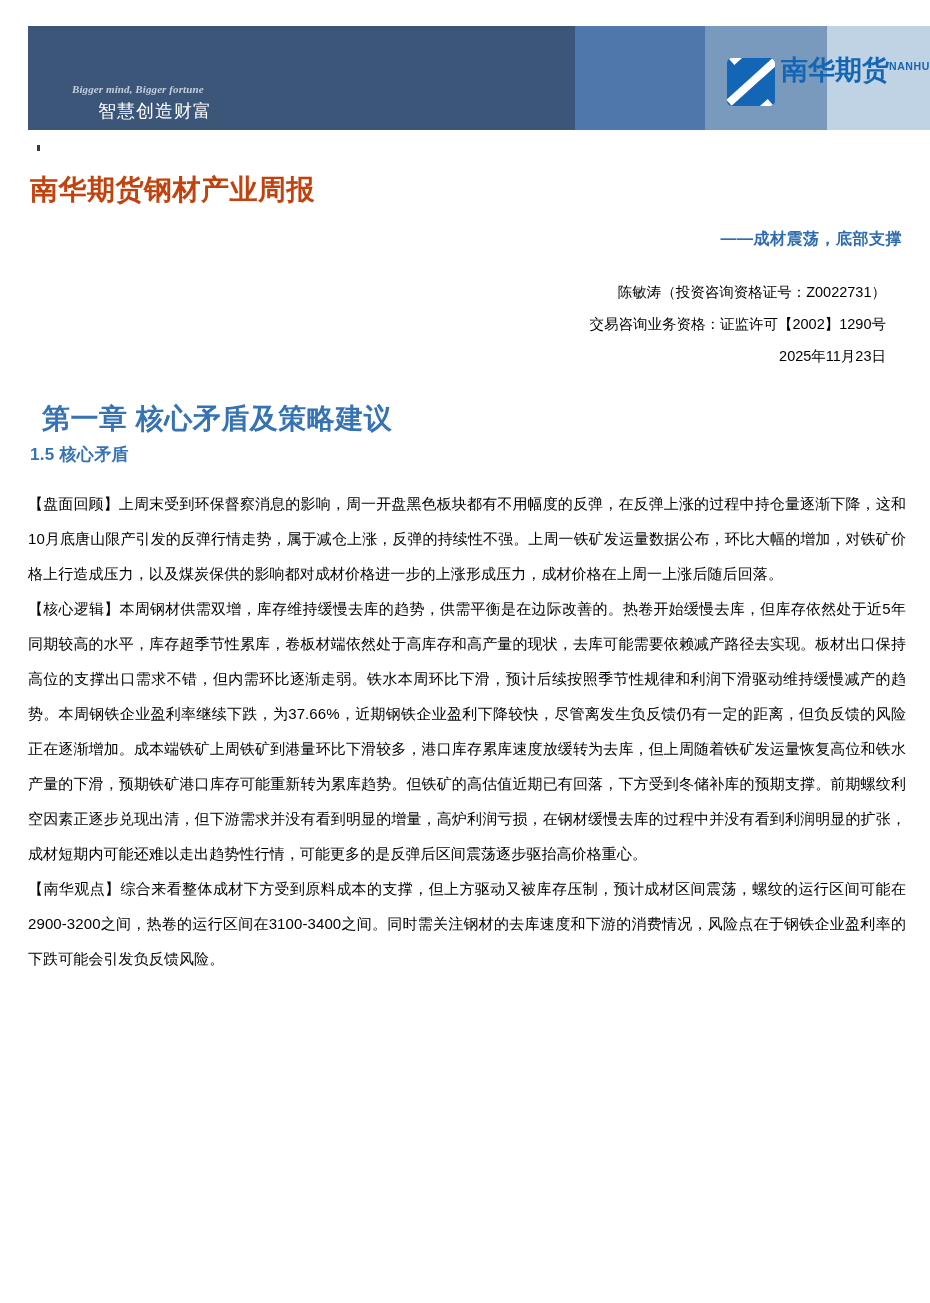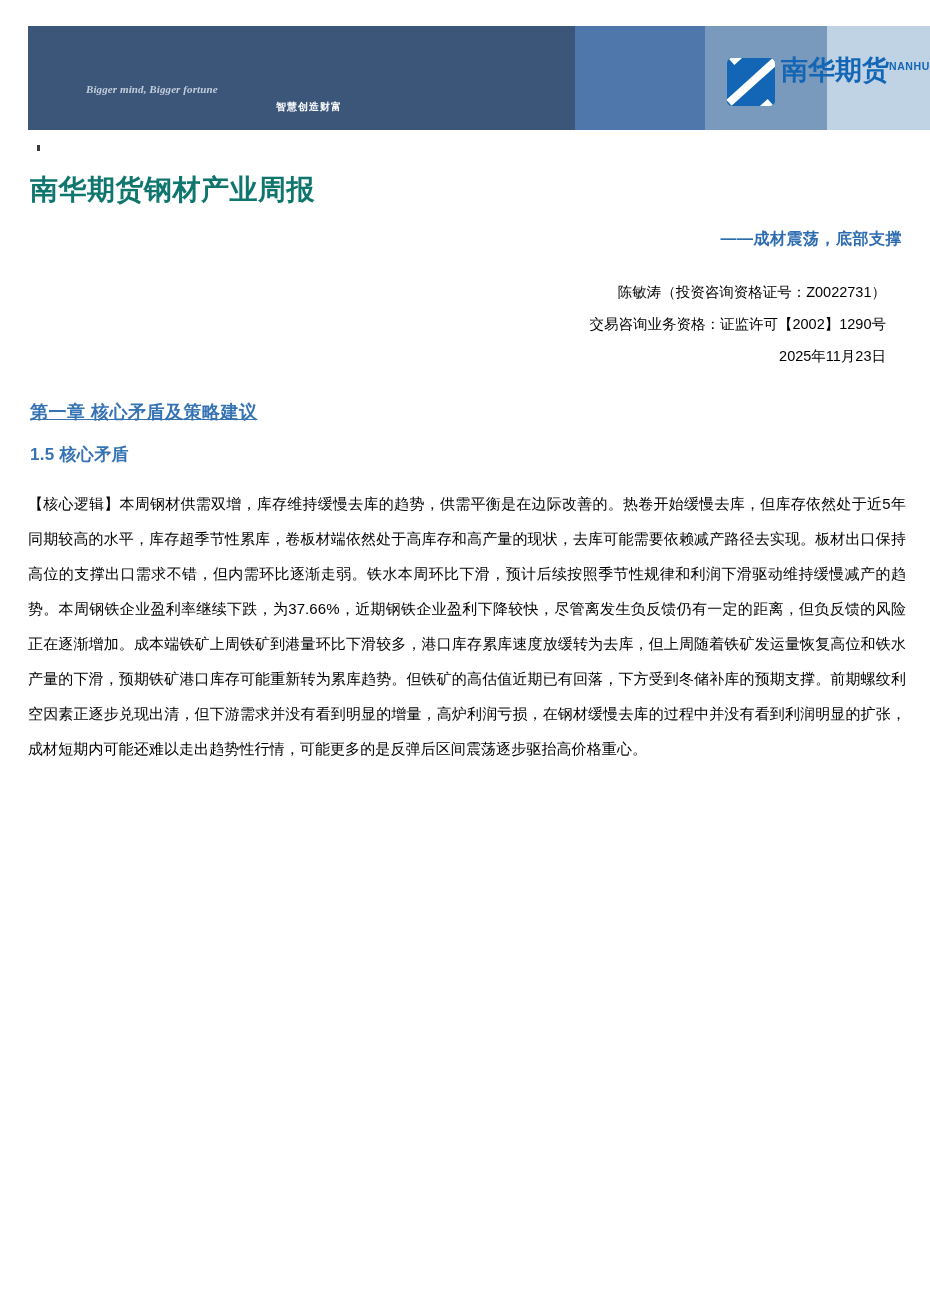--- a/index.html
+++ b/index.html
@@ -25,43 +25,42 @@
     height: 104px;
     display: flex;
   }
   .band-dark   { width: 547px; background: #3c567a; }
   .band-mid    { width: 130px; background: #4f77ab; }
   .band-slate  { width: 122px; background: #7a9abd; }
   .band-light  { width: 103px; background: #c0d3e4; }
 
   .tagline-wrap {
     position: absolute;
-    left: 86px;
+    left: 72px;
     top: 84px;
     width: 420px;
     line-height: 1.0;
   }
   .tagline-en {
     font-family: "Liberation Serif", "DejaVu Serif", serif;
     font-size: 11px;
     font-style: italic;
     font-weight: bold;
     color: #c3cedd;
     letter-spacing: 0.1px;
     white-space: nowrap;
   }
   .tagline-cn {
     margin-top: 7px;
     margin-left: 26px;
-    font-size: 10px;
-    font-weight: bold;
+    font-size: 18px;
+    font-weight: normal;
     color: #ffffff;
     letter-spacing: 1px;
     white-space: nowrap;
-    text-align: center;
   }
 
   
   .logo {
     position: absolute;
     left: 727px;
     top: 58px;
     display: flex;
     align-items: flex-start;
   }
@@ -136,21 +135,21 @@
     background: #3a3a3a;
   }
 
   
   .doc-title {
     position: absolute;
     left: 30px;
     top: 171px;
     font-size: 28px;
     font-weight: bold;
-    color: #0f766e;
+    color: #c2410c;
     letter-spacing: 0.5px;
     white-space: nowrap;
   }
   .doc-subtitle {
     position: absolute;
     right: 28px;
     top: 229px;
     font-size: 16px;
     font-weight: bold;
     color: #2e6cb0;
@@ -164,28 +163,27 @@
     color: #000000;
     white-space: nowrap;
   }
   .meta-1 { top: 283px; }
   .meta-2 { top: 315px; }
   .meta-3 { top: 347px; }
 
   
   .h-chapter {
     position: absolute;
-    left: 30px;
+    left: 42px;
     top: 400px;
-    font-size: 18px;
+    font-size: 28px;
     font-weight: bold;
     color: #3673b4;
     letter-spacing: 0.5px;
     white-space: nowrap;
-    text-decoration: underline;
   }
   .h-sub {
     position: absolute;
     left: 30px;
     top: 443px;
     font-size: 17px;
     font-weight: bold;
     color: #3673b4;
     letter-spacing: 0.3px;
     white-space: nowrap;
@@ -241,14 +239,16 @@
 <div class="doc-title">南华期货钢材产业周报</div>
 <div class="doc-subtitle">——成材震荡，底部支撑</div>
 <div class="meta-line meta-1">陈敏涛（投资咨询资格证号：Z0022731）</div>
 <div class="meta-line meta-2">交易咨询业务资格：证监许可【2002】1290号</div>
 <div class="meta-line meta-3">2025年11月23日</div>
 
 <div class="h-chapter">第一章  核心矛盾及策略建议</div>
 <div class="h-sub">1.5 核心矛盾</div>
 
 <div class="body-wrap">
+  <p class="para">【盘面回顾】上周末受到环保督察消息的影响，周一开盘黑色板块都有不用幅度的反弹，在反弹上涨的过程中持仓量逐渐下降，这和10月底唐山限产引发的反弹行情走势，属于减仓上涨，反弹的持续性不强。上周一铁矿发运量数据公布，环比大幅的增加，对铁矿价格上行造成压力，以及煤炭保供的影响都对成材价格进一步的上涨形成压力，成材价格在上周一上涨后随后回落。</p>
   <p class="para">【核心逻辑】本周钢材供需双增，库存维持缓慢去库的趋势，供需平衡是在边际改善的。热卷开始缓慢去库，但库存依然处于近5年同期较高的水平，库存超季节性累库，卷板材端依然处于高库存和高产量的现状，去库可能需要依赖减产路径去实现。板材出口保持高位的支撑出口需求不错，但内需环比逐渐走弱。铁水本周环比下滑，预计后续按照季节性规律和利润下滑驱动维持缓慢减产的趋势。本周钢铁企业盈利率继续下跌，为37.66%，近期钢铁企业盈利下降较快，尽管离发生负反馈仍有一定的距离，但负反馈的风险正在逐渐增加。成本端铁矿上周铁矿到港量环比下滑较多，港口库存累库速度放缓转为去库，但上周随着铁矿发运量恢复高位和铁水产量的下滑，预期铁矿港口库存可能重新转为累库趋势。但铁矿的高估值近期已有回落，下方受到冬储补库的预期支撑。前期螺纹利空因素正逐步兑现出清，但下游需求并没有看到明显的增量，高炉利润亏损，在钢材缓慢去库的过程中并没有看到利润明显的扩张，成材短期内可能还难以走出趋势性行情，可能更多的是反弹后区间震荡逐步驱抬高价格重心。</p>
+  <p class="para">【南华观点】综合来看整体成材下方受到原料成本的支撑，但上方驱动又被库存压制，预计成材区间震荡，螺纹的运行区间可能在2900-3200之间，热卷的运行区间在3100-3400之间。同时需关注钢材的去库速度和下游的消费情况，风险点在于钢铁企业盈利率的下跌可能会引发负反馈风险。</p>
 </div>
 
 </body></html>

